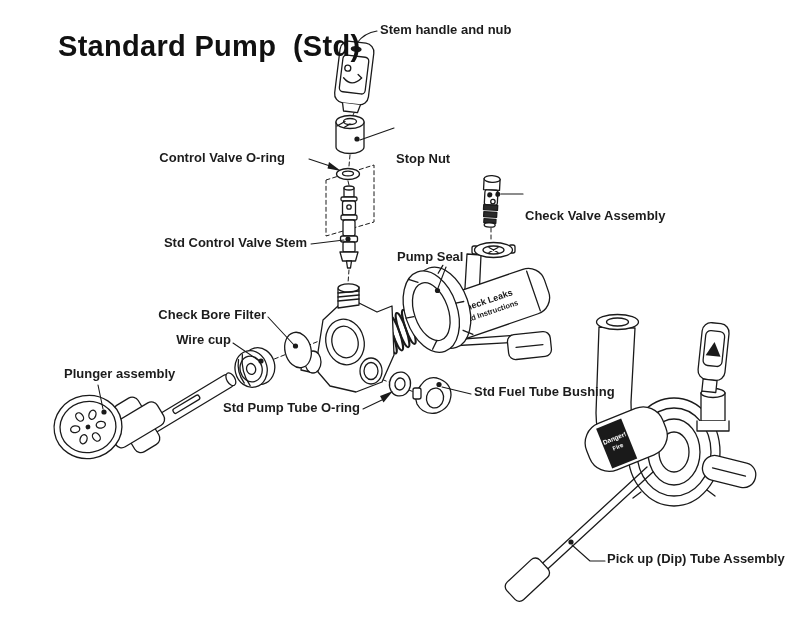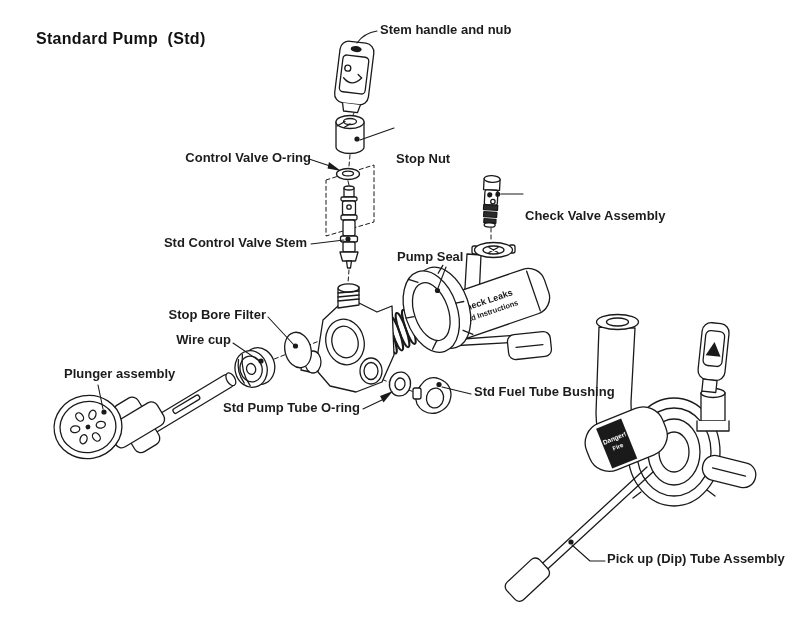--- a/index.html
+++ b/index.html
@@ -1,22 +1,22 @@
 <!DOCTYPE html>
 <html><head>
 <meta charset="utf-8">
 <style>
   html,body{margin:0;padding:0;background:#fff;}
   .canvas{
     position:relative;width:800px;height:618px;background:#ffffff;overflow:hidden;
     font-family:"Liberation Sans", sans-serif;
   }
   .title{
-    position:absolute;font-size:16px;font-weight:bold;color:#111;
-    letter-spacing:0.3px;white-space:pre;
+    position:absolute;font-size:29px;font-weight:bold;color:#111;
+    letter-spacing:0.3px;white-space:pre;margin-left:22px;
   }
   .plabel{
     position:absolute;font-size:13px;font-weight:bold;color:#1c1c1c;
     white-space:nowrap;line-height:15px;
   }
   .plabel.r{text-align:right;}
   svg{position:absolute;left:0;top:0;}
 </style>
 </head>
 <body>
@@ -259,29 +259,29 @@
 
     </g>
   </svg>
 
   <div class="title" style="left:36px;top:30px;">Standard Pump  (Std)</div>
 
   <div class="plabel" style="left:380px;top:22px;">Stem handle and nub</div>
 
   <div class="plabel" style="left:396px;top:119px;margin-top:32px;">Stop Nut</div>
 
-  <div class="plabel r" style="right:489px;top:150px;">Control Valve O-ring</div>
+  <div class="plabel r" style="right:515px;top:150px;">Control Valve O-ring</div>
 
   <div class="plabel" style="left:525px;top:192px;margin-top:16px;">Check Valve Assembly</div>
 
   <div class="plabel r" style="right:493px;top:235px;">Std Control Valve Stem</div>
 
   <div class="plabel" style="left:397px;top:249px;">Pump Seal</div>
 
-  <div class="plabel r" style="right:534px;top:307px;">Stop Bore Filter</div>
+  <div class="plabel r" style="right:534px;top:307px;">Check Bore Filter</div>
 
   <div class="plabel r" style="right:569px;top:332px;">Wire cup</div>
 
   <div class="plabel" style="left:36px;top:366px;margin-left:28px;">Plunger assembly</div>
 
   <div class="plabel r" style="right:440px;top:400px;">Std Pump Tube O-ring</div>
 
   <div class="plabel" style="left:607px;top:551px;">Pick up (Dip) Tube Assembly</div>
 
   <div class="plabel" style="left:474px;top:384px;">Std Fuel Tube Bushing</div>

